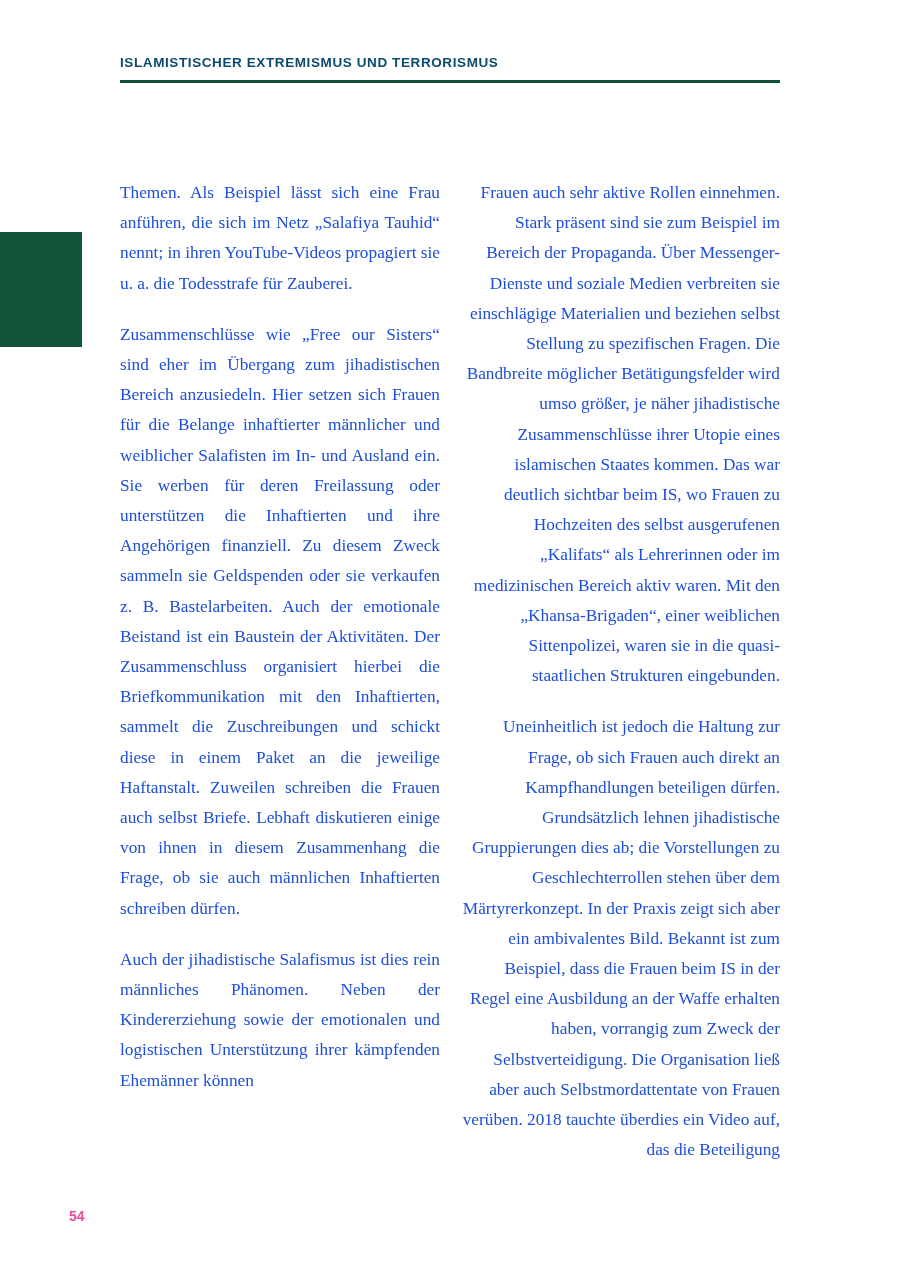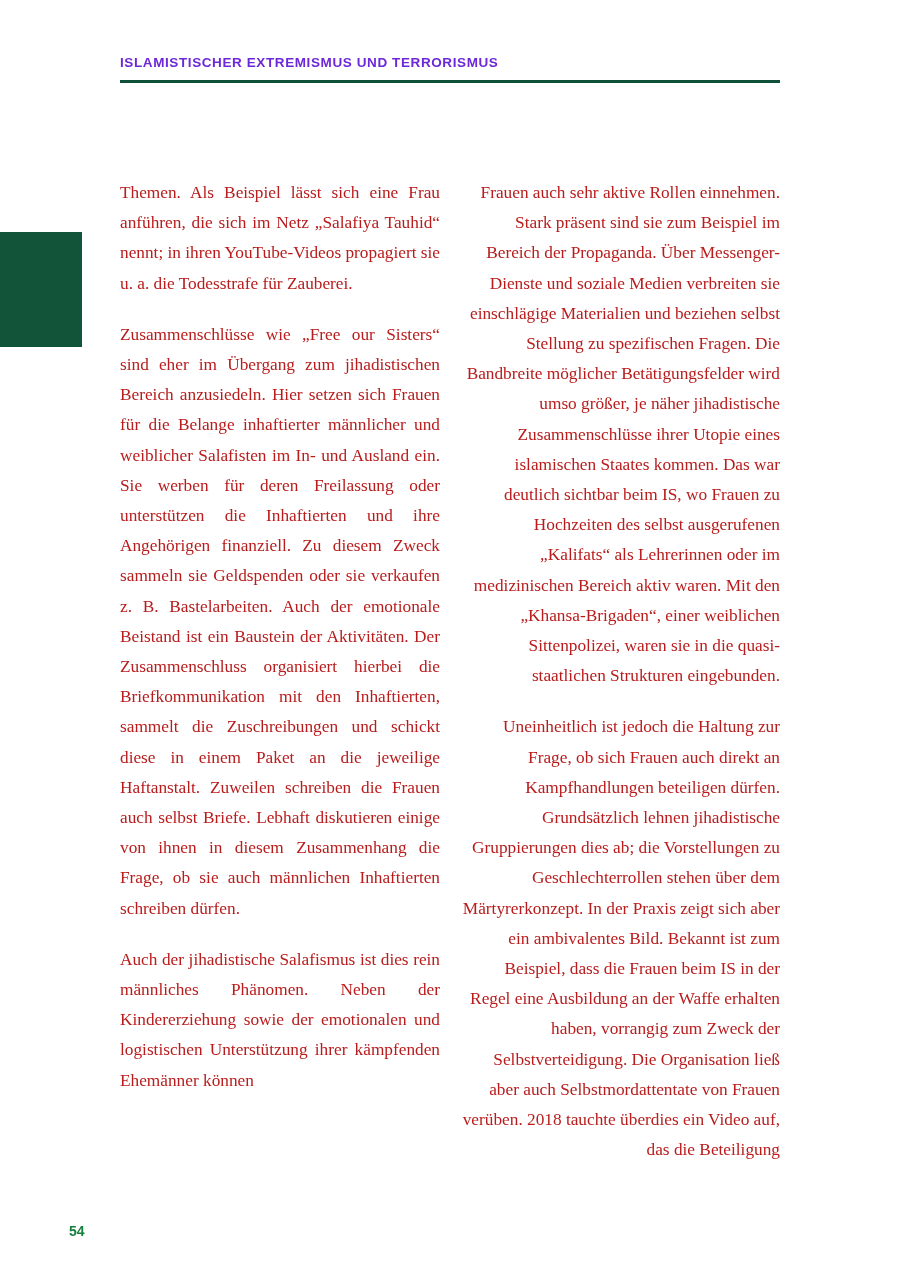--- a/index.html
+++ b/index.html
@@ -27,21 +27,21 @@
     position: absolute;
     left: 120px;
     top: 55px;
     width: 660px;
   }
   .header-title {
     font-family: "Liberation Sans", sans-serif;
     font-weight: bold;
     font-size: 13.5px;
     letter-spacing: 0.6px;
-    color: #6d28d9;
+    color: #0c4a6e;
     text-transform: uppercase;
     line-height: 1.2;
     margin: 0;
   }
   .header-rule {
     margin-top: 9px;
     height: 3px;
     width: 660px;
     background: #0f5138;
   }
@@ -66,42 +66,41 @@
     justify-content: space-between;
   }
   .col {
     width: 320px;
   }
   .col p {
     margin: 0 0 21px 0;
     font-family: "Liberation Serif", serif;
     font-size: 17.3px;
     line-height: 30.2px;
-    color: #b91c1c;
+    color: #1d4ed8;
     text-align: justify;
     text-justify: inter-word;
     hyphens: manual;
   }
   .col p:last-child {
     margin-bottom: 12px;
   }
   .col.right p {
     text-align: right;
   }
 
   
   .folio {
     position: absolute;
     left: 69px;
     top: 1208px;
     font-family: "Liberation Sans", sans-serif;
     font-weight: bold;
     font-size: 14px;
-    color: #15803d;
-    margin-top: 15px;
+    color: #ec4899;
   }
 </style>
 </head>
 <body>
 
 <div class="page">
 
   <div class="header">
     <div class="header-title">ISLAMISTISCHER EXTREMISMUS UND TERRORISMUS</div>
     <div class="header-rule"></div>

